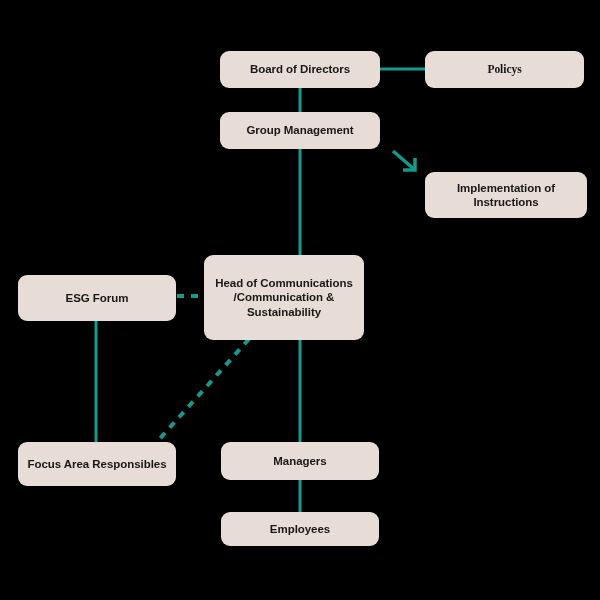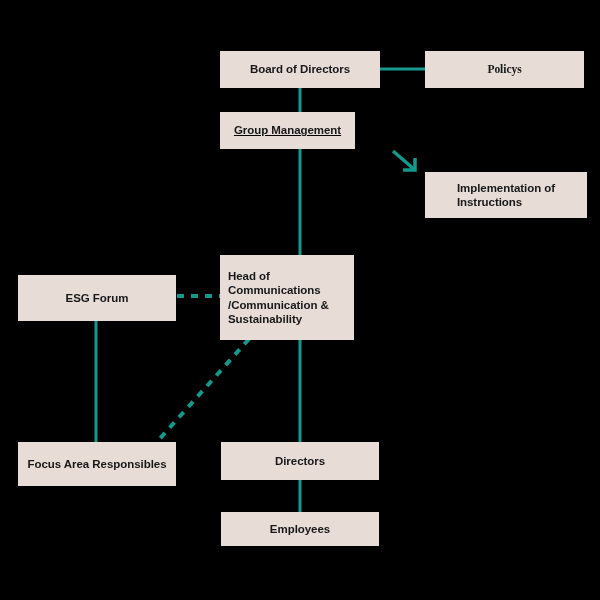--- a/index.html
+++ b/index.html
@@ -19,25 +19,25 @@
     position: absolute;
     left: 0;
     top: 0;
     width: 600px;
     height: 600px;
     pointer-events: none;
   }
   .node {
     position: absolute;
     background: #e8ddd6;
-    border-radius: 0;
+    border-radius: 9px;
     display: flex;
     align-items: center;
     justify-content: center;
-    text-align: left;
+    text-align: center;
     box-sizing: border-box;
     padding: 4px 8px;
   }
   .node .label {
     color: #17181a;
     font-weight: bold;
     font-size: 11.5px;
     line-height: 14.5px;
     letter-spacing: -0.05px;
     white-space: pre-line;
@@ -67,39 +67,39 @@
       </g>
   </svg>
 
   <div id="node-layer">
       <div class="node" style="left: 220px; top: 51px; width: 160px; height: 37px; background: rgb(232, 221, 214);">
         <span class="label" style="color: rgb(23, 24, 26);">Board of Directors</span>
       </div>
       <div class="node" style="left: 425px; top: 51px; width: 159px; height: 37px; background: rgb(232, 221, 214); font-family: Liberation Serif, serif;">
         <span class="label" style="color: rgb(23, 24, 26);">Policys</span>
       </div>
-      <div class="node" style="left: 220px; top: 112px; width: 135px; height: 37px; background: rgb(232, 221, 214); text-decoration: underline;">
+      <div class="node" style="left: 220px; top: 112px; width: 160px; height: 37px; background: rgb(232, 221, 214);">
         <span class="label" style="color: rgb(23, 24, 26);">Group Management</span>
       </div>
       <div class="node" style="left: 425px; top: 172px; width: 162px; height: 46px; background: rgb(232, 221, 214);">
         <span class="label" style="color: rgb(23, 24, 26);">Implementation of
 Instructions</span>
       </div>
       <div class="node" style="left: 18px; top: 275px; width: 158px; height: 46px; background: rgb(232, 221, 214);">
         <span class="label" style="color: rgb(23, 24, 26);">ESG Forum</span>
       </div>
-      <div class="node" style="left: 220px; top: 255px; width: 134px; height: 85px; background: rgb(232, 221, 214);">
+      <div class="node" style="left: 204px; top: 255px; width: 160px; height: 85px; background: rgb(232, 221, 214);">
         <span class="label" style="color: rgb(23, 24, 26);">Head of Communications
 /Communication &amp;
 Sustainability</span>
       </div>
       <div class="node" style="left: 18px; top: 442px; width: 158px; height: 44px; background: rgb(232, 221, 214);">
         <span class="label" style="color: rgb(23, 24, 26);">Focus Area Responsibles</span>
       </div>
       <div class="node" style="left: 221px; top: 442px; width: 158px; height: 38px; background: rgb(232, 221, 214);">
-        <span class="label" style="color: rgb(23, 24, 26);">Directors</span>
+        <span class="label" style="color: rgb(23, 24, 26);">Managers</span>
       </div>
       <div class="node" style="left: 221px; top: 512px; width: 158px; height: 34px; background: rgb(232, 221, 214);">
         <span class="label" style="color: rgb(23, 24, 26);">Employees</span>
       </div>
     </div>
 
 </div>
 
 </body></html>

